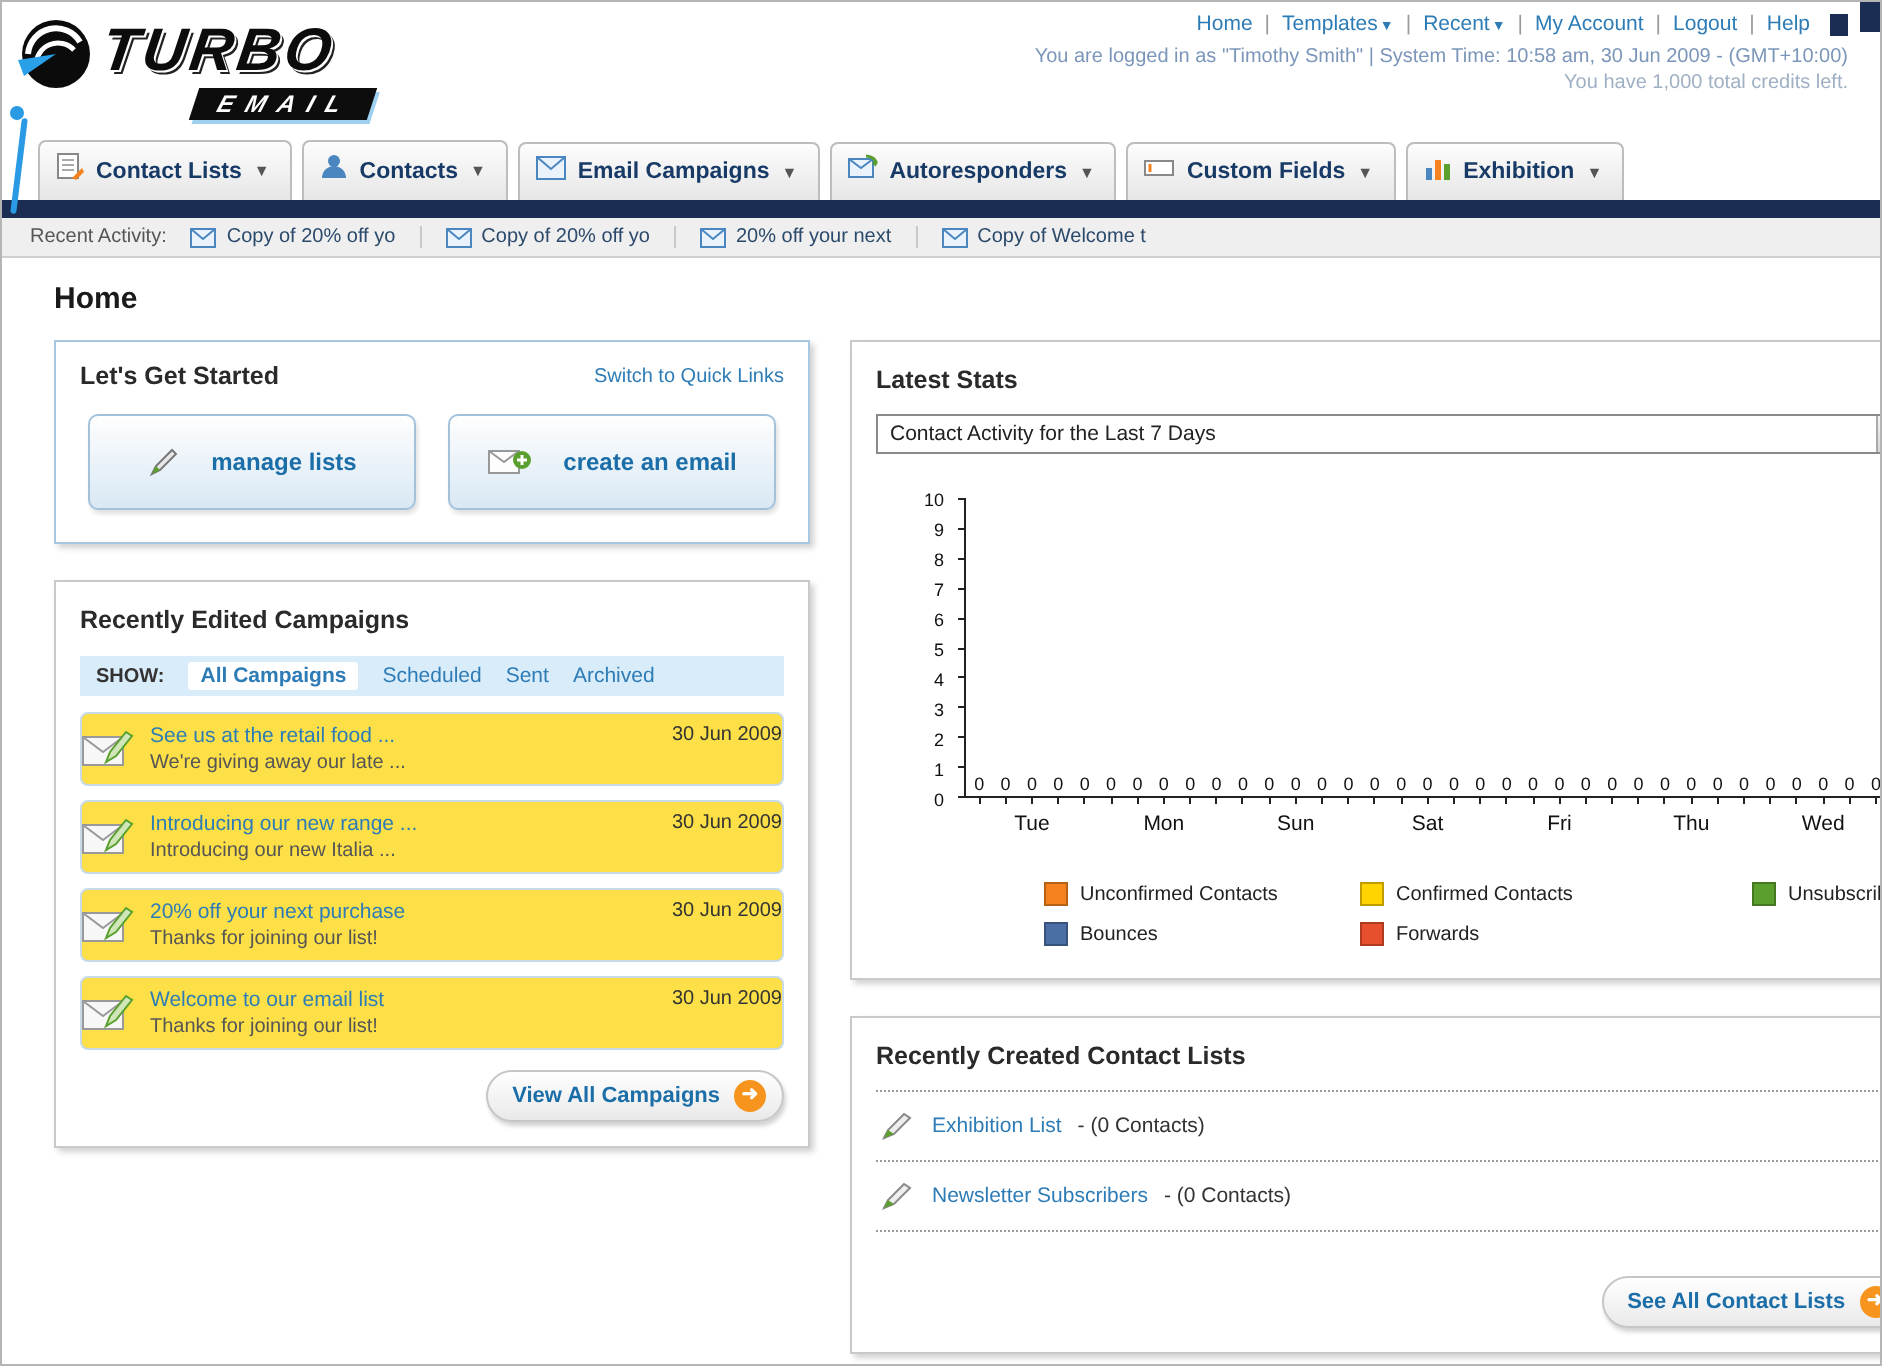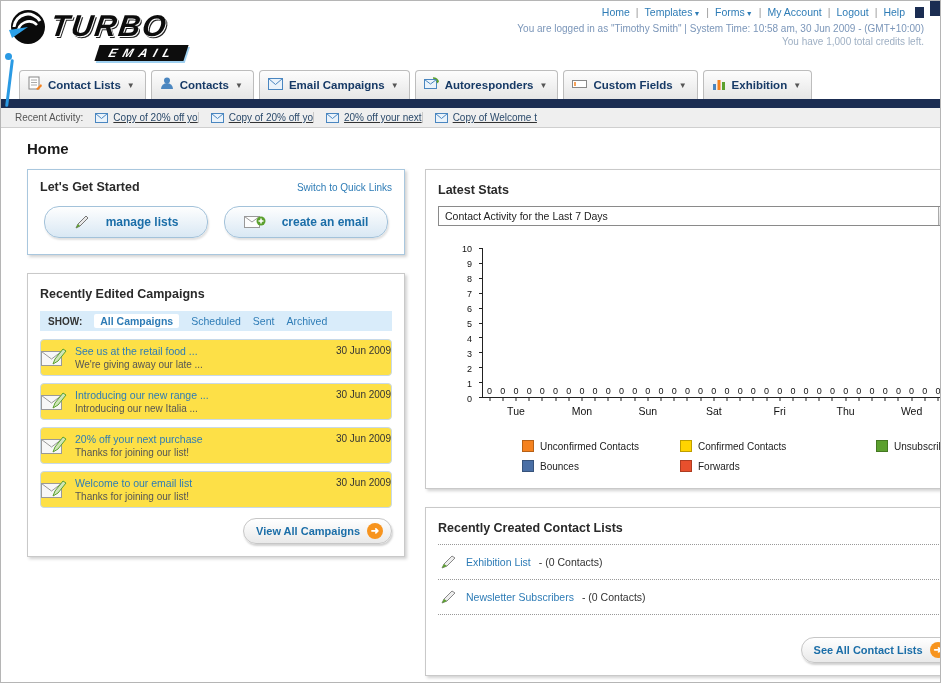--- a/index.html
+++ b/index.html
@@ -28,40 +28,40 @@
   
   .tabs { display:flex; gap:5px; padding:5px 0 0 18px; align-items:flex-end; }
   .tab { display:flex; align-items:center; gap:6px; padding:5px 10px 5px 8px; background:linear-gradient(#fdfdfd,#e6e6e6); border:1px solid #bdbdbd; border-bottom:none; border-radius:4px 4px 0 0; cursor:pointer; }
   .tab .tlabel { font-size:11.5px; font-weight:bold; color:#173a66; }
   .tab .caret { font-size:8px; color:#555; }
   .navybar { height:9px; background:#1b2d52; }
 
   
   .recent { display:flex; align-items:flex-start; gap:12px; background:#efefef; border-bottom:1px solid #cfcfcf; padding:4px 14px; font-size:10px; color:#333; }
   .recent-label { color:#555; }
-  .ritem { display:flex; align-items:center; gap:5px; padding-right:0; border-right:1px solid #c9c9c9; cursor:pointer;text-decoration:underline; }
+  .ritem { display:flex; align-items:center; gap:5px; padding-right:12px; border-right:1px solid #c9c9c9; cursor:pointer; }
   .ritem:last-child { border-right:none; }
   .ritem .rtext { color:#2b4a6b; }
 
   
   .main { padding:12px 26px 0 26px; }
   .page-title { font-size:15px; font-weight:bold; color:#1a1a1a; margin-bottom:12px; }
   .columns { display:flex; gap:20px; align-items:flex-start; }
   .left-col { width:378px; flex:none; }
   .right-col { flex:1; }
 
   .panel { background:#fff; border:1px solid #c9c9c9; box-shadow:2px 2px 3px rgba(0,0,0,0.18); padding:10px 12px 12px 12px; }
   .panel-title { font-size:12.5px; font-weight:bold; color:#2a2a2a; }
 
   
   .get-started { border:1px solid #a9c7de; }
   .gs-head { display:flex; justify-content:space-between; align-items:center; }
   .gs-link { font-size:10px; color:#2e7cb6; text-decoration:none; cursor:pointer; }
   .gs-buttons { display:flex; gap:16px; margin-top:12px; padding:0 4px 4px 4px; }
-  .big-btn { flex:1; display:flex; align-items:center; justify-content:center; gap:16px; height:32px; background:linear-gradient(#fefefe,#d9e8f4); border:1px solid #a3c2da; border-radius:15px; font-size:12px; font-weight:bold; color:#1b6ea8; cursor:pointer; box-shadow:1px 2px 2px rgba(0,0,0,0.12); }
+  .big-btn { flex:1; display:flex; align-items:center; justify-content:center; gap:16px; height:48px; background:linear-gradient(#fefefe,#d9e8f4); border:1px solid #a3c2da; border-radius:5px; font-size:12px; font-weight:bold; color:#1b6ea8; cursor:pointer; box-shadow:1px 2px 2px rgba(0,0,0,0.12); }
 
   
   .campaigns { margin-top:18px; }
   .filter-bar { display:flex; align-items:center; gap:12px; background:#d9ecfa; margin:9px 0 8px 0; padding:3px 8px; font-size:10.5px; }
   .show-label { font-weight:bold; color:#333; font-size:10px; }
   .filter { color:#2e7cb6; text-decoration:none; cursor:pointer; }
   .filter.selected { background:#fff; padding:1px 6px; border-radius:2px; font-weight:bold; }
   .camp-item { display:flex; align-items:center; gap:8px; border:1px solid #c8d9e8; border-radius:4px; padding:5px 0; margin-bottom:7px; cursor:pointer; background:#fde047; }
   .camp-text { flex:1; }
   .camp-title { font-size:10.5px; color:#2e7cb6; }
@@ -118,21 +118,21 @@
     </div>
     <div class="logo-dot"></div>
     <div class="logo-tail"></div>
 
     <div class="top-right">
       <nav class="top-links">
         <a>Home</a>
           <span class="sep">|</span>
         <a><span>Templates</span><span class="mini-caret">▼</span></a>
           <span class="sep">|</span>
-        <a><span>Forms</span><span class="mini-caret">▼</span></a>
+        <a><span>Recent</span><span class="mini-caret">▼</span></a>
           <span class="sep">|</span>
         <a>My Account</a>
           <span class="sep">|</span>
         <a>Logout</a>
           <span class="sep">|</span>
         <a>Help</a>
           <span class="help-block"></span>
       </nav>
       <div class="login-info">You are logged in as "Timothy Smith" | System Time: 10:58 am, 30 Jun 2009 - (GMT+10:00)</div>
       <div class="credits">You have 1,000 total credits left.</div>

